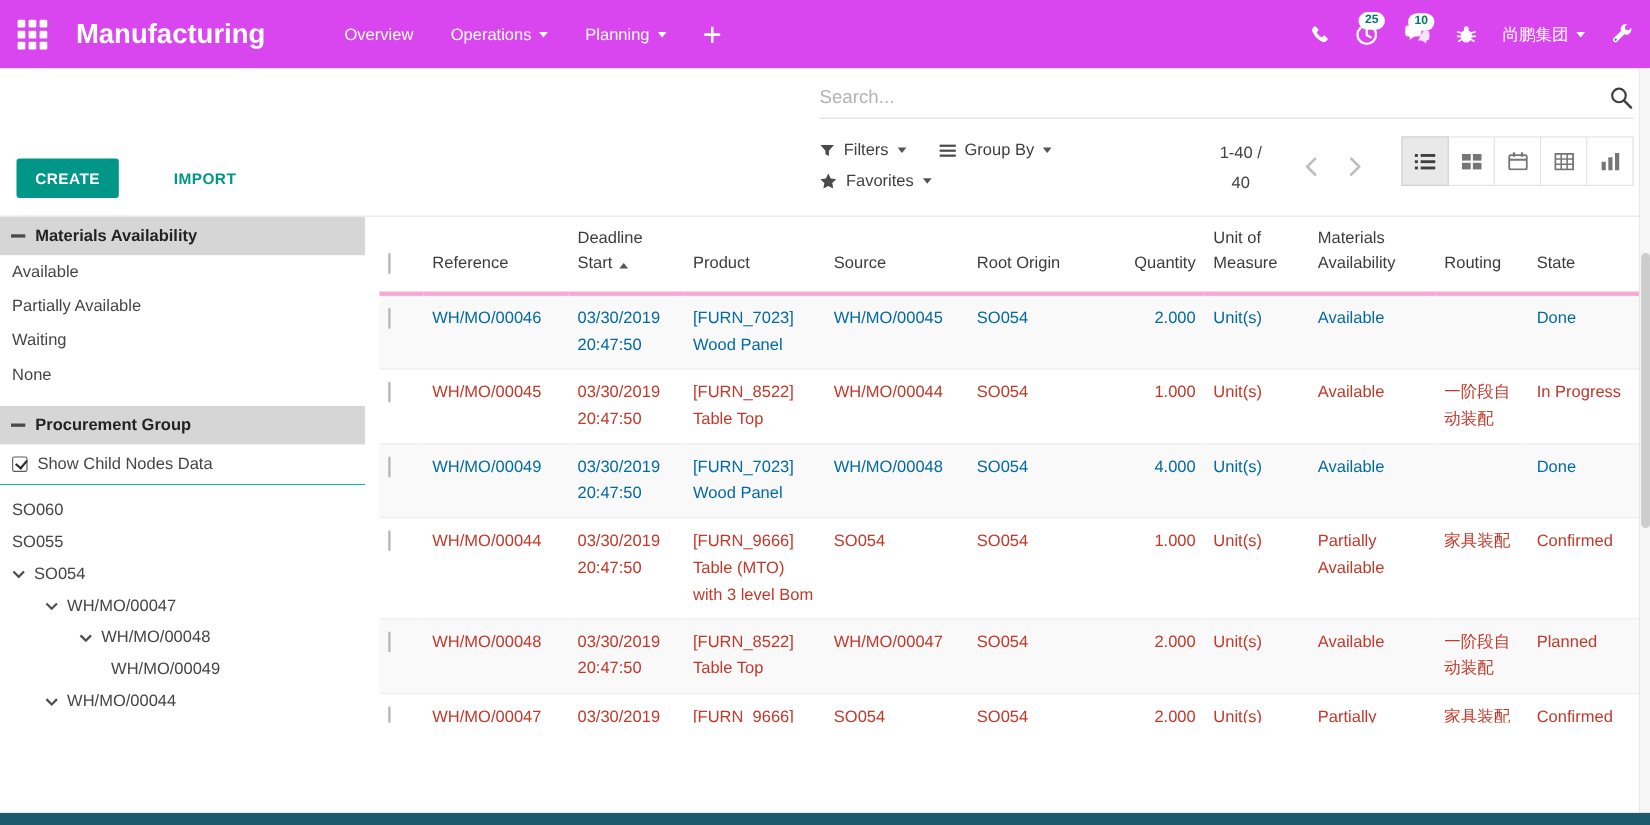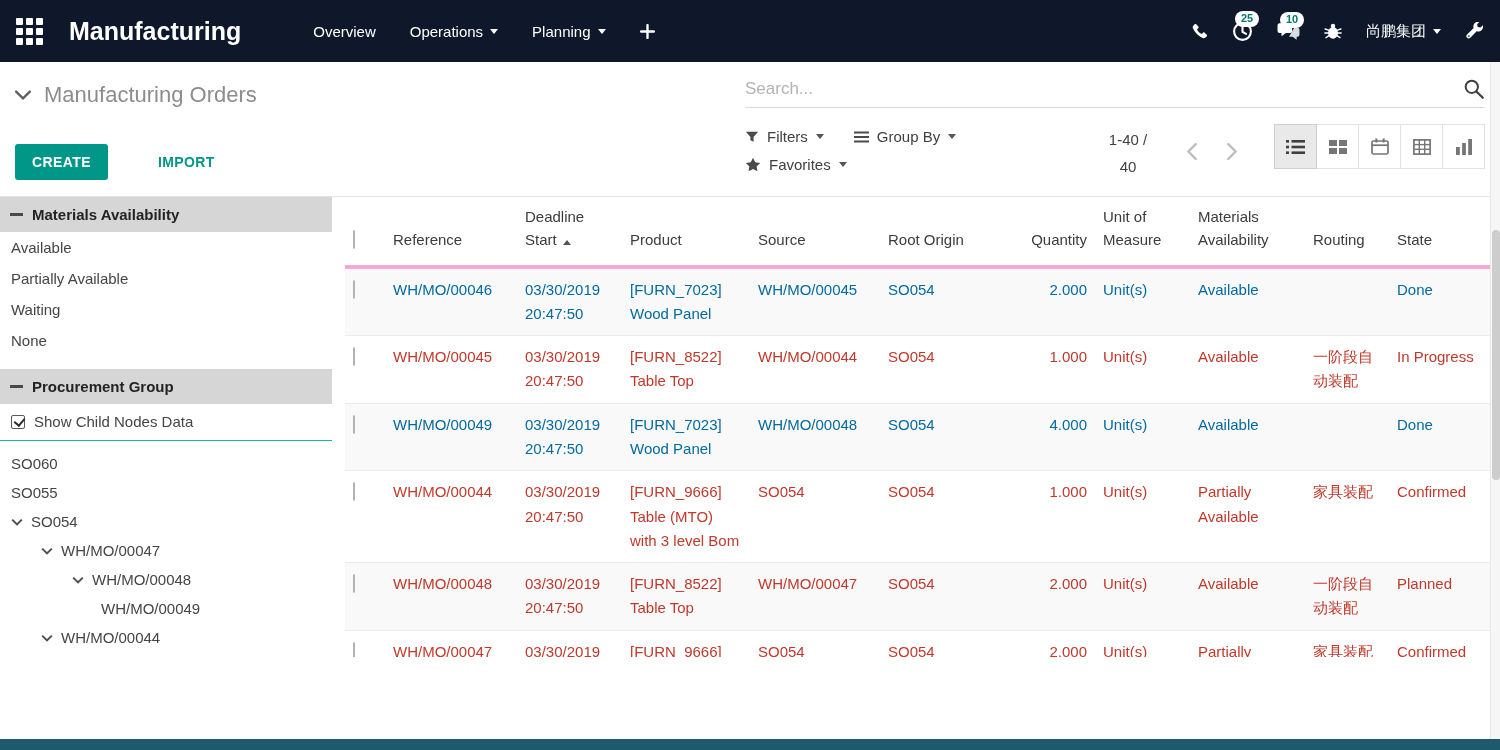--- a/index.html
+++ b/index.html
@@ -1,21 +1,21 @@
 <!DOCTYPE html>
 <html><head>
 <meta charset="utf-8">
 <style>
   * { margin:0; padding:0; box-sizing:border-box; }
   html,body { width:1500px; height:750px; overflow:hidden; background:#fff;
               font-family:"Liberation Sans", sans-serif; }
   .app { position:relative; width:1500px; height:750px; background:#fff; }
 
   
-  .navbar { height:62px; background:#0f172a; display:flex; align-items:center;
+  .navbar { height:62px; background:#d946ef; display:flex; align-items:center;
             color:#fff; padding:0 16px; }
   .apps-icon { width:27px; height:27px; display:grid; grid-template-columns:repeat(3,1fr);
                gap:3px; margin-right:26px; cursor:pointer; flex:none; }
   .apps-icon span { background:#fff; border-radius:1px; }
   .brand { font-size:25px; font-weight:bold; margin-right:72px; white-space:nowrap; }
   .nav-menu { display:flex; align-items:center; gap:34px; font-size:15px; }
   .nav-item { display:flex; align-items:center; gap:7px; cursor:pointer; white-space:nowrap; }
   .dd-caret { width:0; height:0; border-left:4px solid transparent; border-right:4px solid transparent;
               border-top:5px solid currentColor; display:inline-block; }
   .nav-right { margin-left:auto; display:flex; align-items:center; gap:24px; font-size:15px; }
@@ -173,26 +173,20 @@
         <svg width="19" height="19" viewBox="0 0 18 18" fill="#fff">
             <path d="M16.9 3.1l-2.2 2.2-2.6-.6-.6-2.6 2.2-2.2a4.5 4.5 0 0 0-5.5 5.9L2 11.9a2.1 2.1 0 1 0 3 3l6.1-6.2a4.5 4.5 0 0 0 5.8-5.6z"></path>
             <circle cx="3.6" cy="13.4" r="1" fill="#009688"></circle>
           </svg>
       </div>
     </div>
   </nav>
 
   <div class="control">
     <div class="cp-row1">
-      <div class="breadcrumb">
-        <svg width="16" height="10" viewBox="0 0 14 8">
-            <path d="M1 1l6 6 6-6" stroke="#5f5f5f" stroke-width="2" fill="none" stroke-linecap="round"></path>
-          </svg>
-        <span>Manufacturing Orders</span>
-      </div>
       <div class="search-box">
         <input type="text" placeholder="Search..." style="">
         <svg width="22" height="22" viewBox="0 0 20 20">
             <circle cx="8" cy="8" r="5.6" fill="none" stroke="#3f3f3f" stroke-width="1.8"></circle>
             <path d="M12.2 12.2L18 18" stroke="#3f3f3f" stroke-width="2" stroke-linecap="round"></path>
           </svg>
       </div>
     </div>
 
     <div class="cp-row2">

